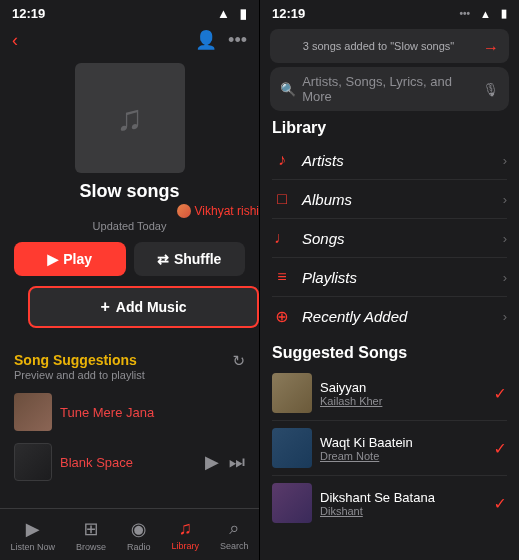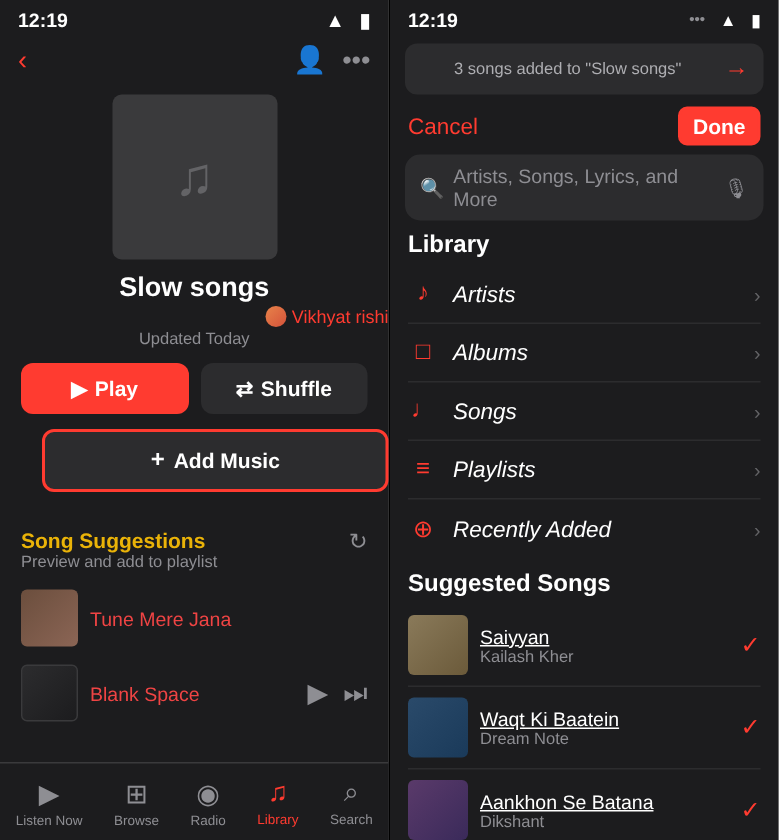--- a/index.html
+++ b/index.html
@@ -435,26 +435,26 @@
     .sug-thumb-3 { background: linear-gradient(135deg, #5a3a6a, #3a2a5a); }
 
     .sug-info {
       flex: 1;
     }
 
     .sug-name {
       font-size: 13px;
       color: white;
       font-weight: 500;
-      text-decoration: underline;
     }
 
     .sug-artist {
       font-size: 11px;
       color: #8e8e93;
+      text-decoration: underline;
     }
 
     .check-icon {
       color: #ff3b30;
       font-size: 16px;
     }
   </style>
 </head>
 <body>
 
@@ -563,26 +563,20 @@
       <span style="color:white;font-size:11px;">▲</span>
       <span style="color:white;font-size:11px;">▮</span>
     </div>
   </div>
 
   <div class="notification-bar">
     <span class="notification-text">3 songs added to "Slow songs"</span>
     <span class="arrow-right-red">→</span>
   </div>
 
-  <div class="cancel-done-bar">
-    <span class="cancel-text">Cancel</span>
-    <div class="done-box">
-      <span>Done</span>
-    </div>
-  </div>
 
   <div class="search-bar">
     <span class="search-icon">🔍</span>
     <span class="search-placeholder">Artists, Songs, Lyrics, and More</span>
     <span class="mic-icon">🎙</span>
   </div>
 
   <div class="library-section">
     <div class="section-label">Library</div>
     <div class="library-item">
@@ -636,21 +630,21 @@
       <div class="sug-thumb sug-thumb-2"></div>
       <div class="sug-info">
         <div class="sug-name">Waqt Ki Baatein</div>
         <div class="sug-artist">Dream Note</div>
       </div>
       <span class="check-icon">✓</span>
     </div>
     <div class="suggested-item">
       <div class="sug-thumb sug-thumb-3"></div>
       <div class="sug-info">
-        <div class="sug-name">Aankhon Se Batana</div>
+        <div class="sug-name">Dikshant Se Batana</div>
         <div class="sug-artist">Dikshant</div>
       </div>
       <span class="check-icon">✓</span>
     </div>
 
   </div>
 
 </div>
 
 </body></html>

